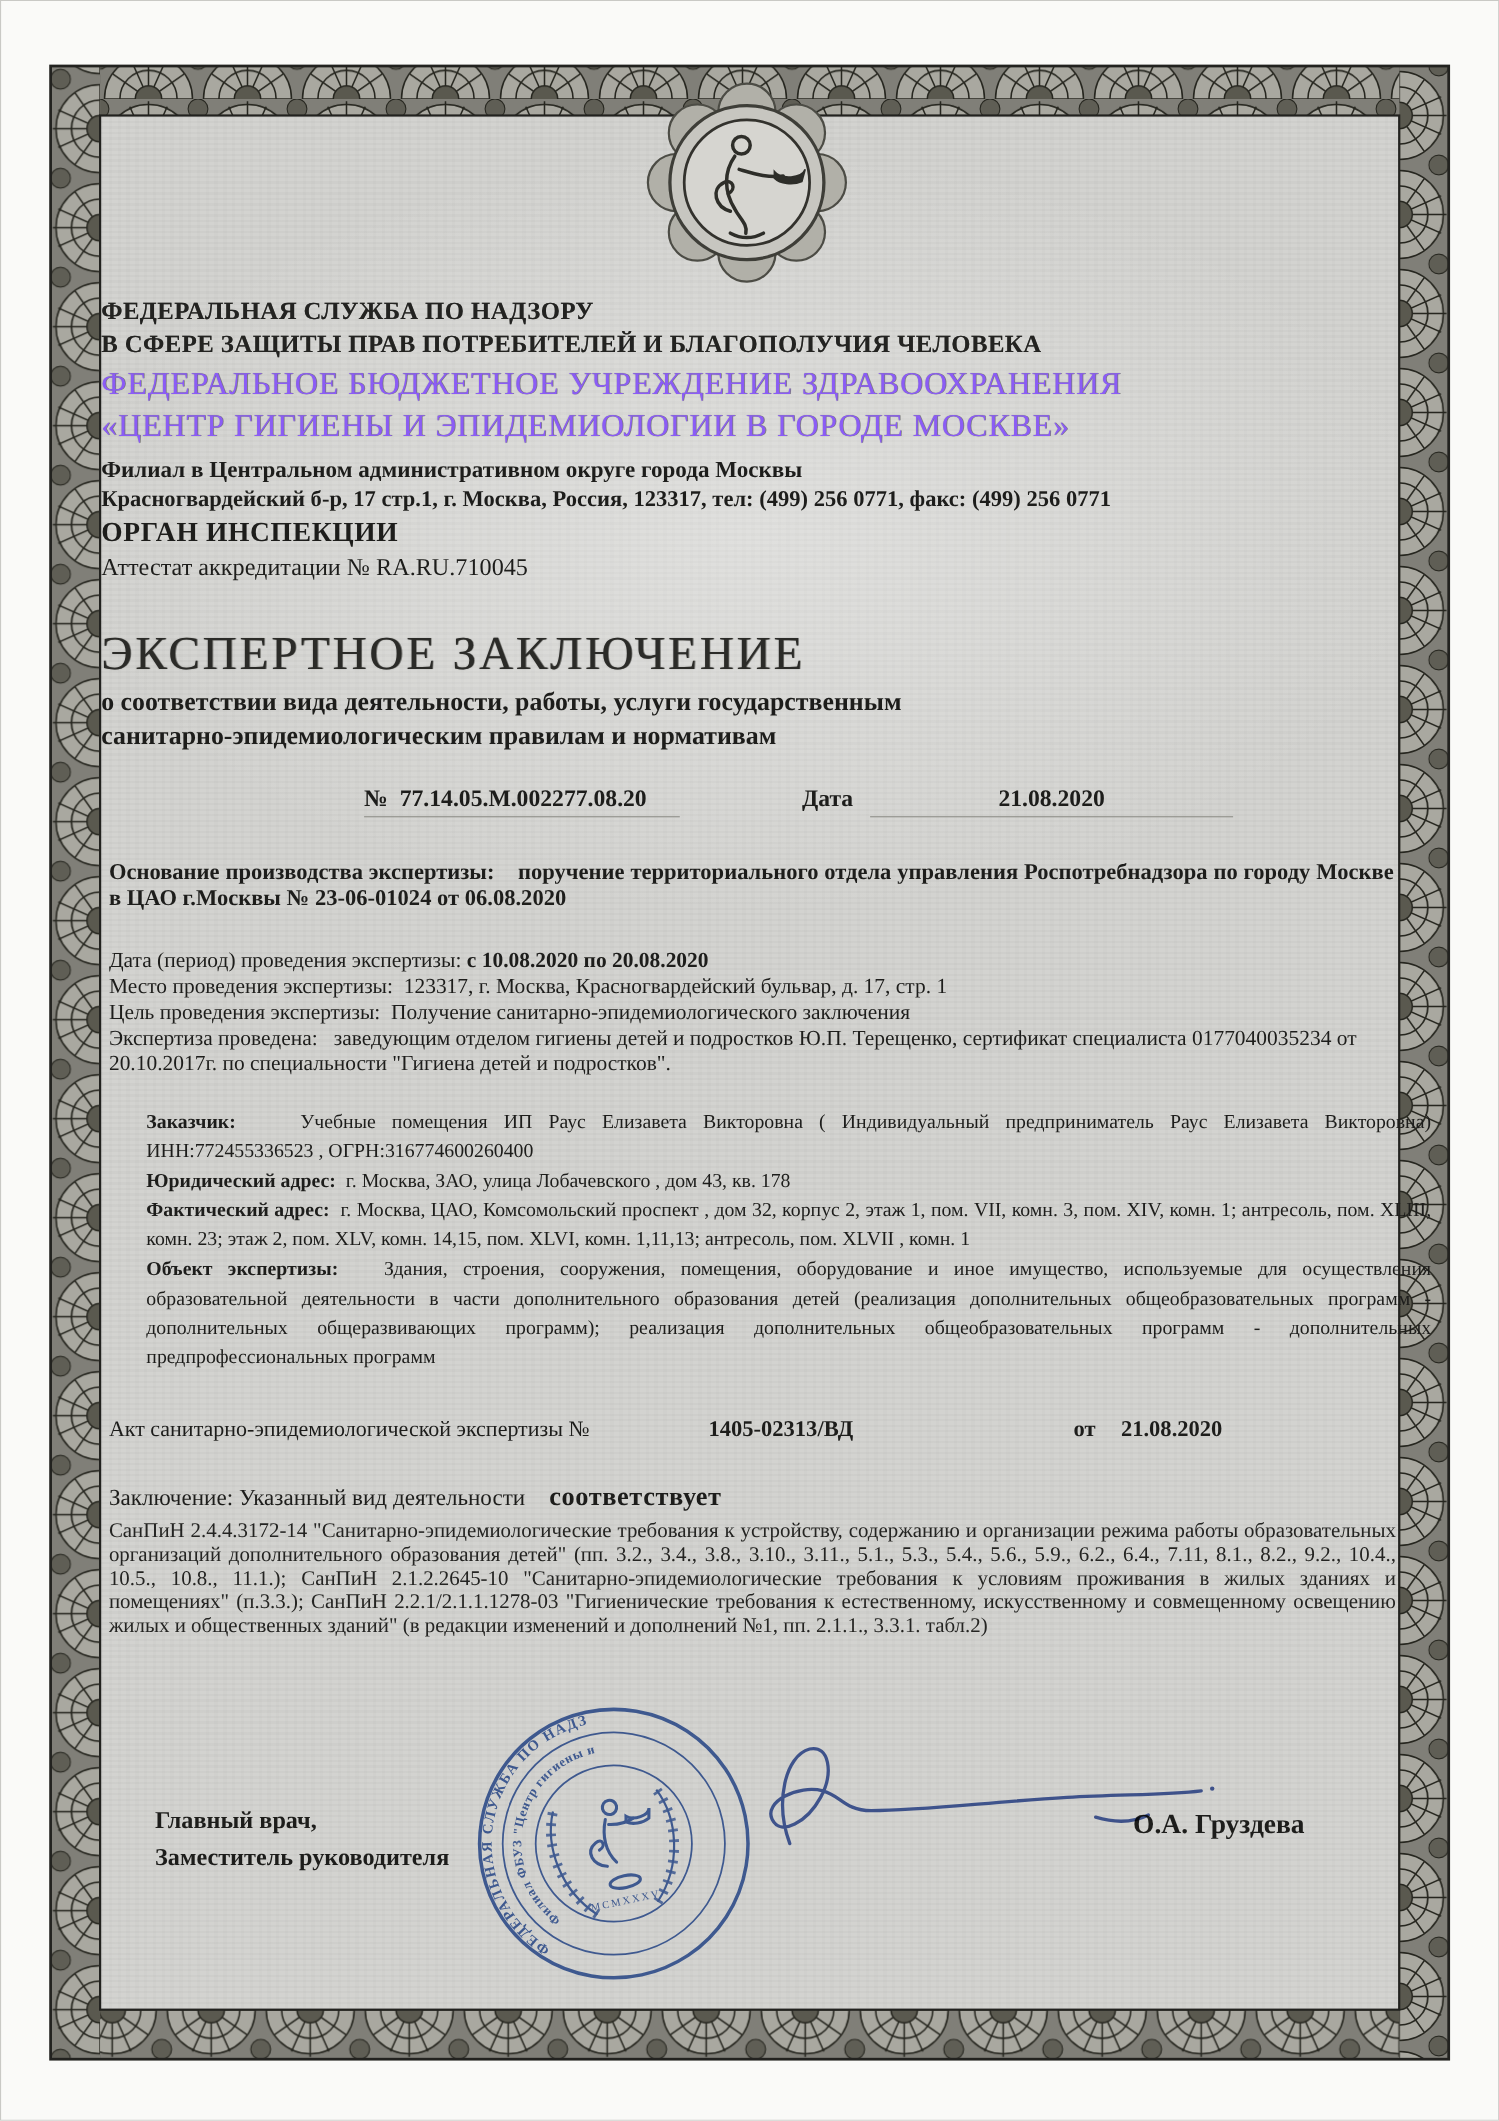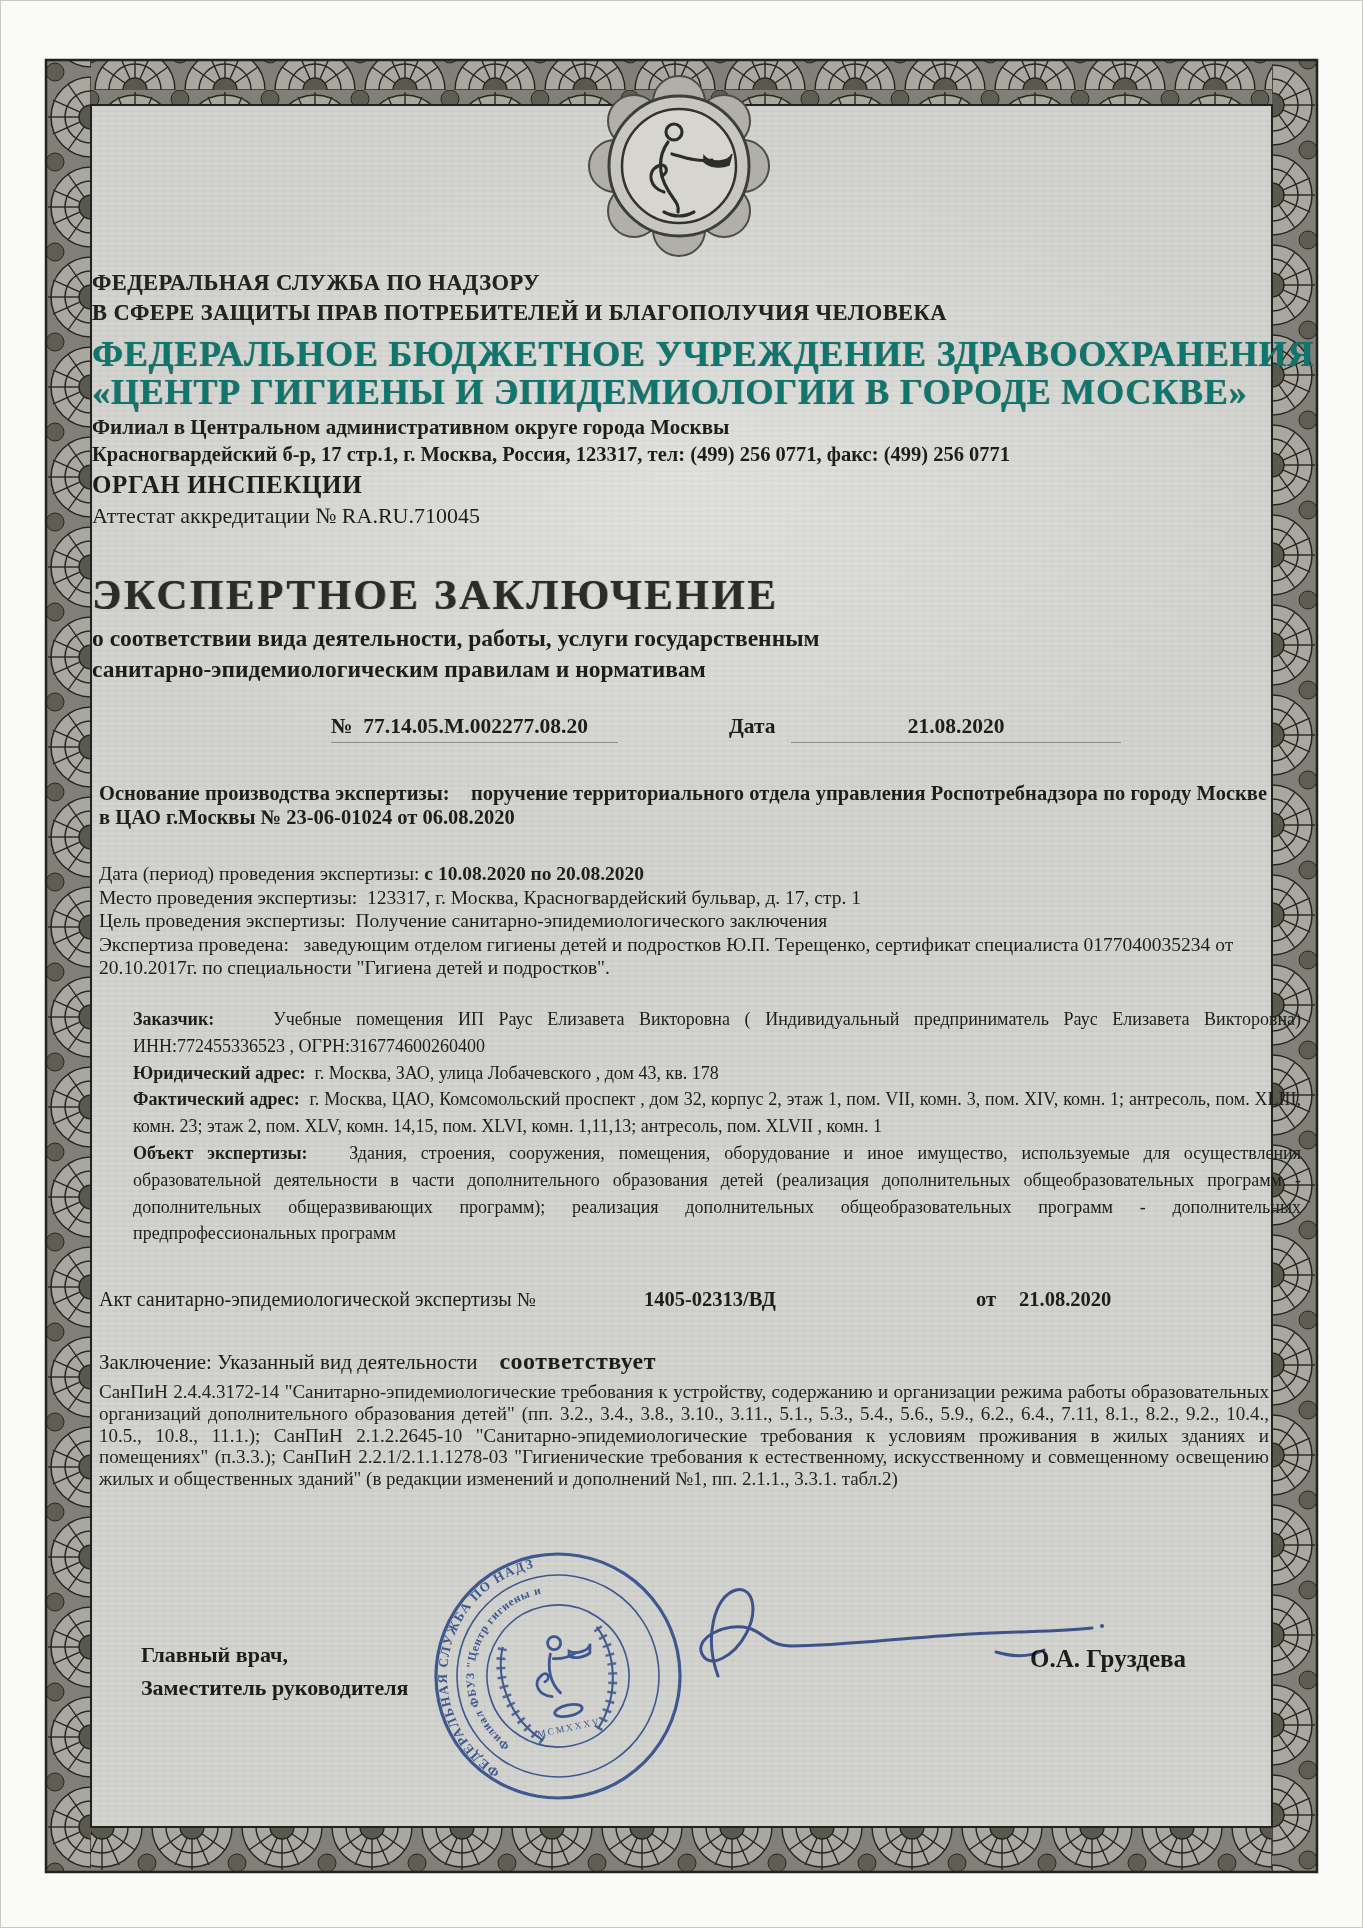--- a/index.html
+++ b/index.html
@@ -17,26 +17,26 @@
     position:absolute;left:91px;top:105px;width:1181px;height:1722px;z-index:0;
     background:
       radial-gradient(ellipse 900px 500px at 50% 22%, rgba(255,255,255,.30), rgba(255,255,255,0) 70%),
       repeating-linear-gradient(0deg, rgba(0,0,0,.022) 0 2px, rgba(255,255,255,0) 2px 5px),
       repeating-linear-gradient(90deg, rgba(0,0,0,.016) 0 3px, rgba(255,255,255,0) 3px 8px),
       #d3d3d0;
   }
   .content{position:absolute;left:0;top:0;width:100%;height:100%;z-index:2;}
   .cline{position:absolute;left:92px;width:1058px;text-align:left;white-space:nowrap;}
   .agency{font-size:22.5px;font-weight:700;letter-spacing:.4px;color:#232321;text-shadow:0 0 .6px rgba(35,35,33,.55);}
-  .org{font-size:36px;font-weight:700;letter-spacing:.8px;color:#0f766e;text-shadow:.7px 0 0 rgba(38,38,36,.45), 0 0 1px rgba(38,38,36,.3);}
+  .org{font-size:29px;font-weight:400;letter-spacing:.8px;color:#8b5cf6;text-shadow:.7px 0 0 rgba(38,38,36,.45), 0 0 1px rgba(38,38,36,.3);}
   .branch{font-size:21px;font-weight:700;}
   .addr{font-size:20.5px;font-weight:700;}
   .organ{font-size:25px;font-weight:700;letter-spacing:.6px;}
   .accr{font-size:22px;font-weight:400;}
-  .doc-title{font-size:43px;font-weight:700;letter-spacing:2.5px;color:#2b2b28;text-shadow:.8px 0 0 rgba(43,43,40,.5), 0 0 1.5px rgba(43,43,40,.25);}
+  .doc-title{font-size:43px;font-weight:400;letter-spacing:2.5px;color:#2b2b28;text-shadow:.8px 0 0 rgba(43,43,40,.5), 0 0 1.5px rgba(43,43,40,.25);}
   .subtitle{font-size:23.5px;font-weight:700;}
   .meta-row{position:absolute;left:91px;top:714px;width:1181px;height:40px;font-size:21.5px;font-weight:700;}
   .meta-num{position:absolute;left:240px;top:0;border-bottom:1.5px solid #8f8f89;padding:0 30px 3px 0;}
   .meta-date-label{position:absolute;left:638px;top:0;}
   .meta-date{position:absolute;left:700px;top:0;width:330px;text-align:center;border-bottom:1.5px solid #8f8f89;padding-bottom:3px;}
   .para{margin:0;}
   .basis{position:absolute;left:99px;top:782px;width:1168px;font-size:20.5px;font-weight:700;line-height:23.5px;text-align:justify;}
   .details{position:absolute;left:99px;top:862px;width:1168px;font-size:19.5px;line-height:23.6px;}
   .details b{font-weight:400;}
   .val-bold{font-weight:700;}

